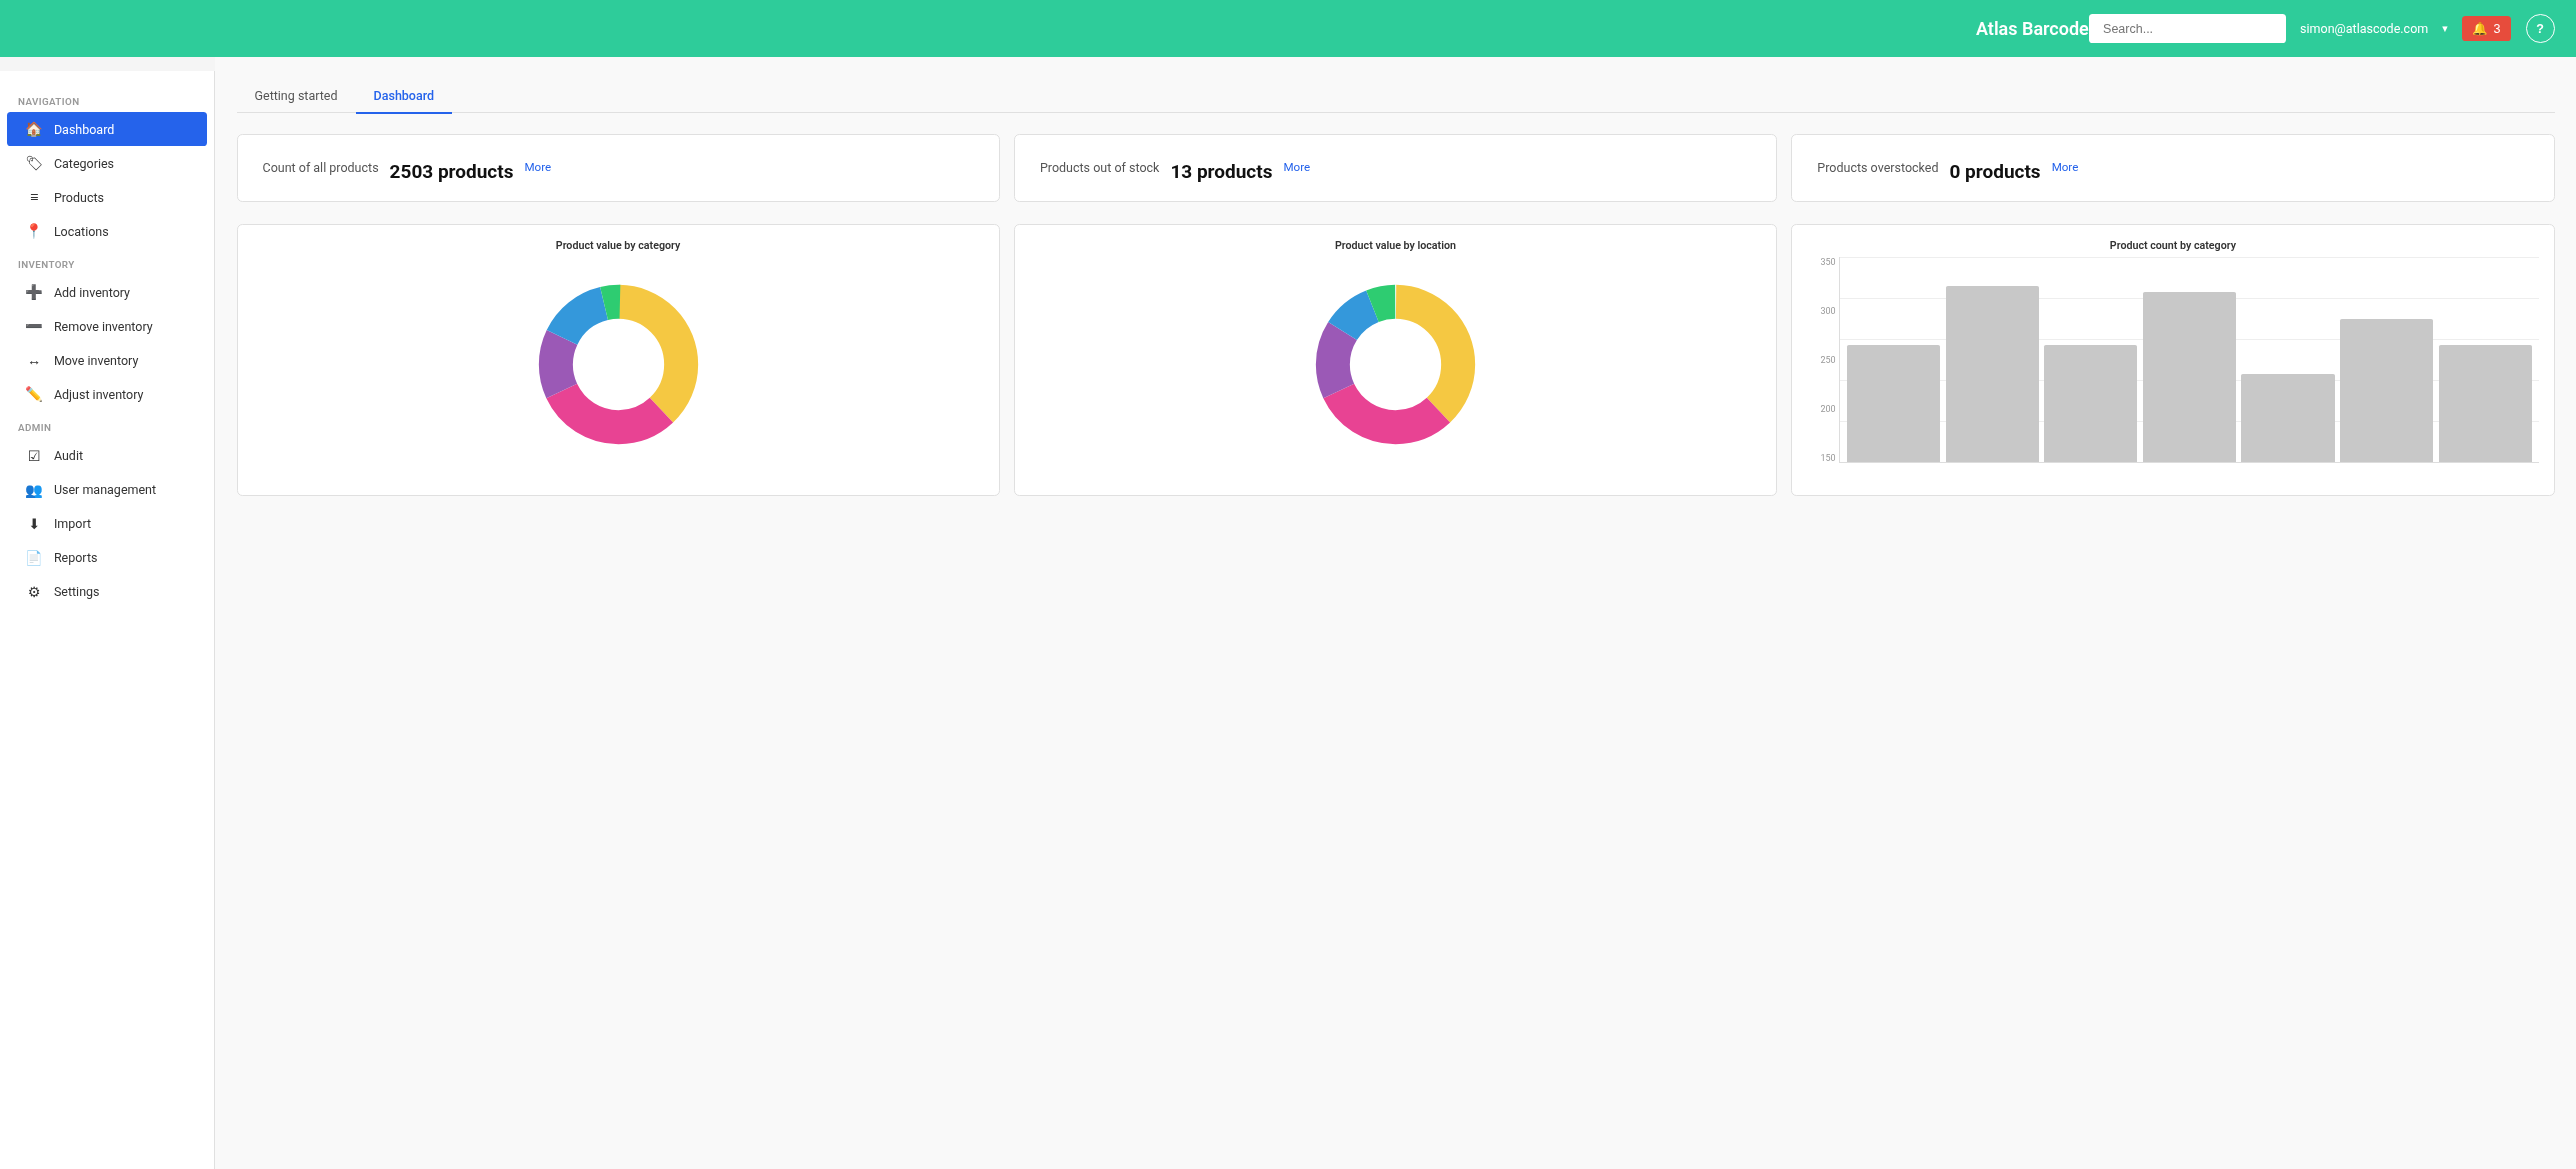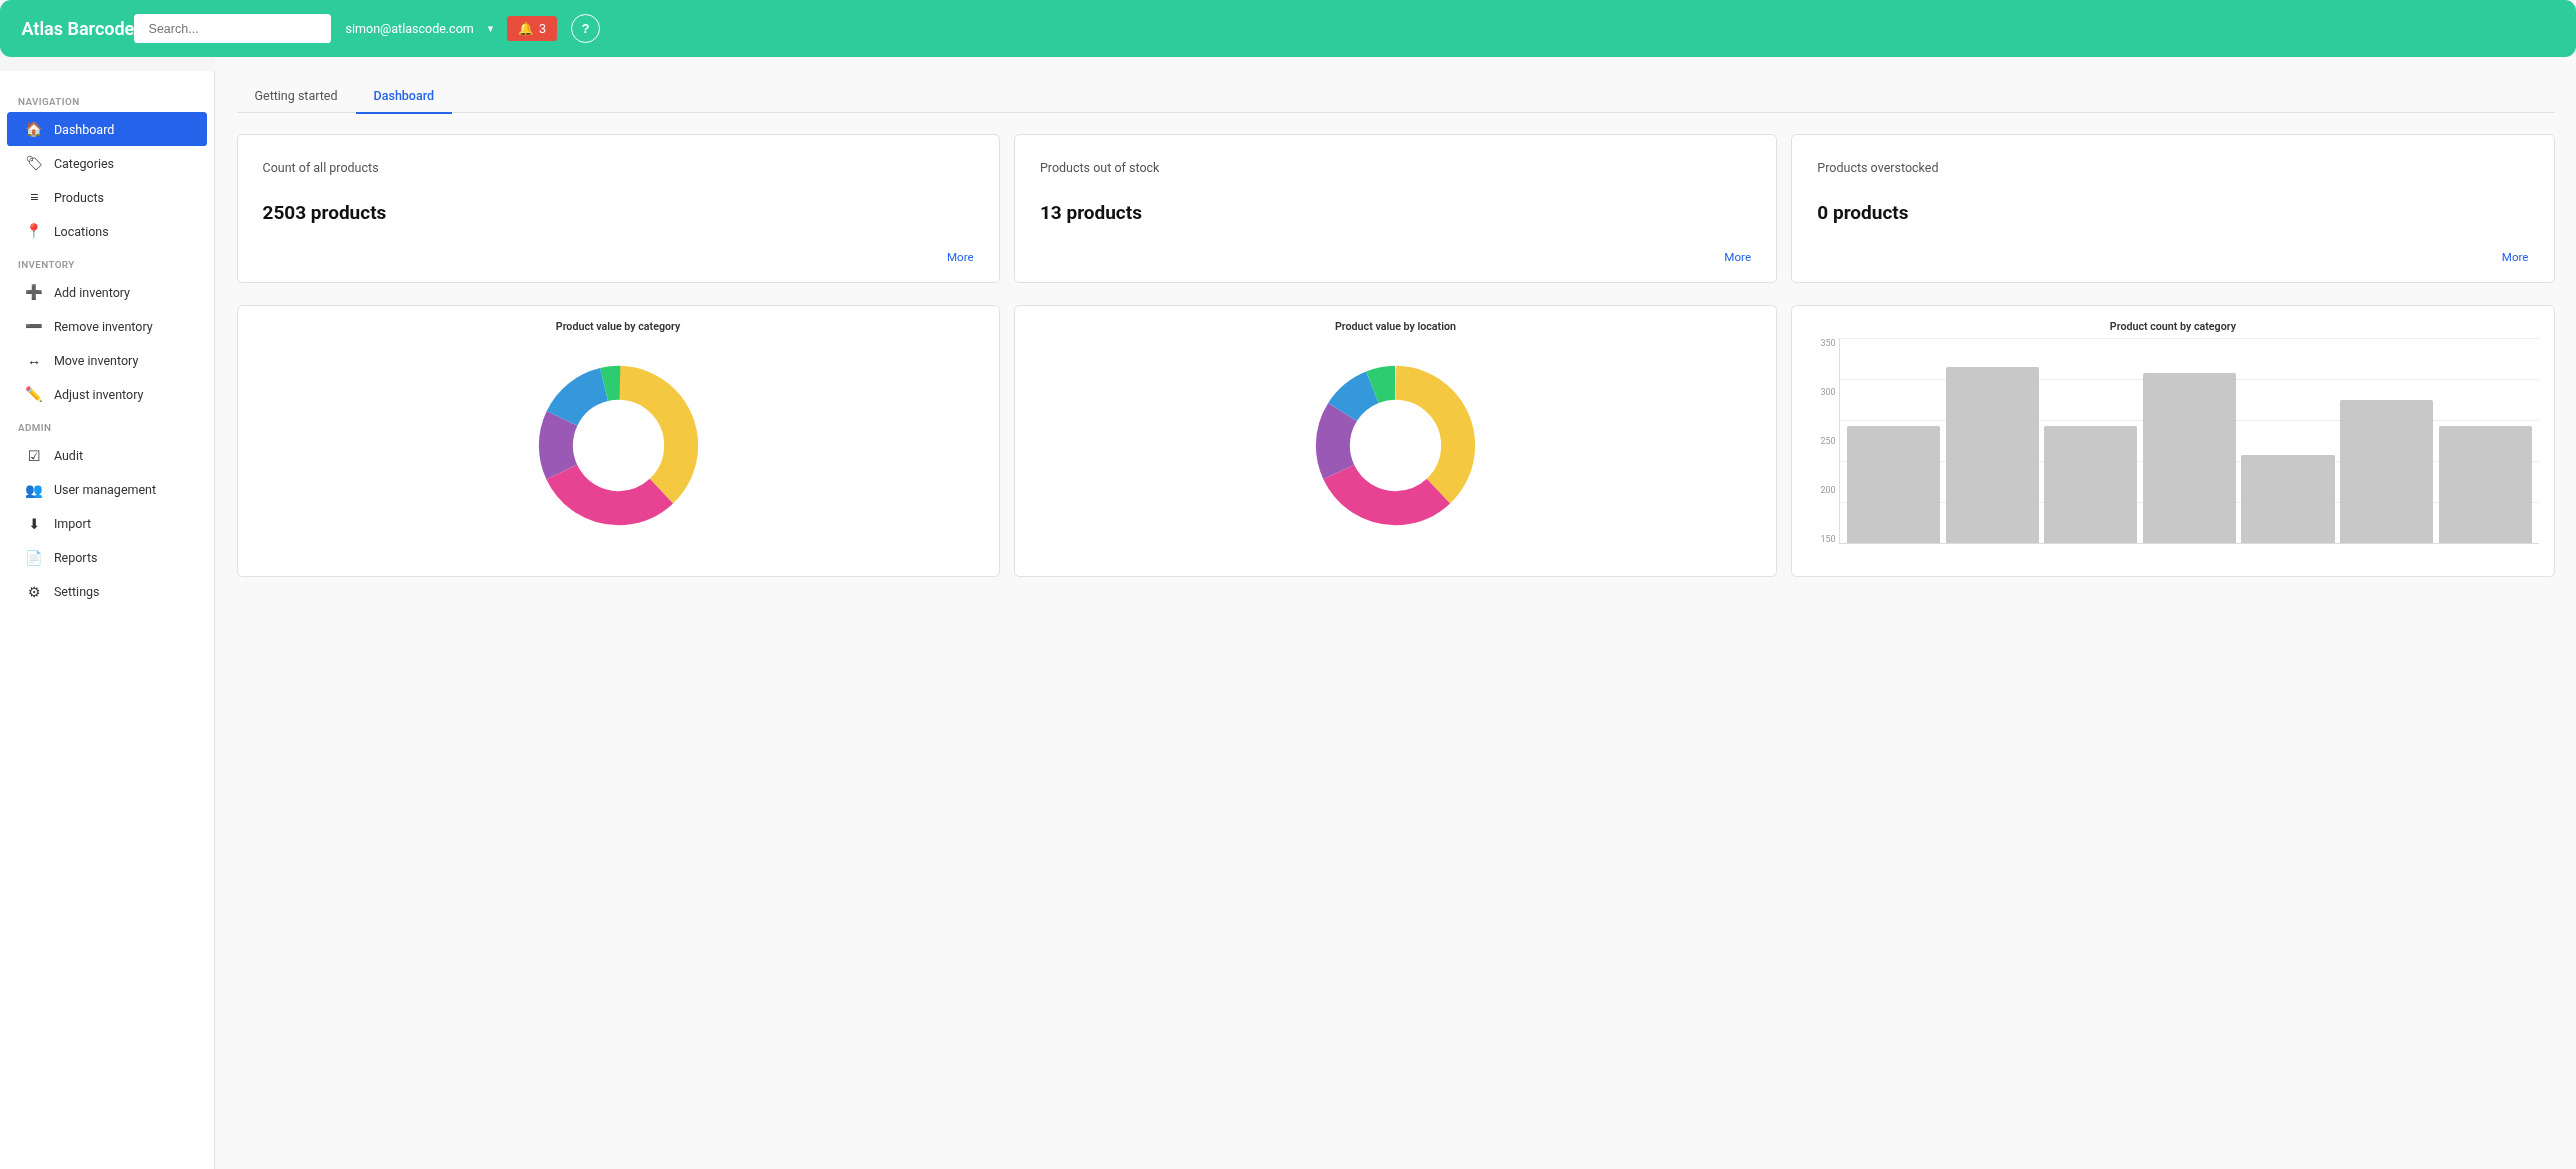--- a/index.html
+++ b/index.html
@@ -5,22 +5,22 @@
     * { box-sizing: border-box; margin: 0; padding: 0; }
     body { font-family: -apple-system, BlinkMacSystemFont, 'Segoe UI', Roboto, sans-serif; background: #f5f5f5; }
 
     
     .header {
       background: #2ecc9a;
       height: 57px;
       display: flex;
       align-items: center;
       padding: 0 21.5px;
-      justify-content: flex-start;
-      position: fixed; top: 0; left: 0; right: 0; z-index: 100; border-radius: 11px;
+      justify-content: flex-end;
+      position: fixed; top: 0; left: 0; right: 0; z-index: 100;
     }
     .header-logo {
       color: white;
       font-size: 18px;
       font-weight: 600;
     }
     .header-right {
       display: flex;
       align-items: center;
       gap: 14.3px;
@@ -152,22 +152,22 @@
       grid-template-columns: 1fr 1fr 1fr;
       gap: 14.3px;
       margin-bottom: 21.5px;
     }
     .stat-card {
       background: white;
       border: 0.9px solid #e0e0e0;
       border-radius: 5.4px;
       padding: 25px 25px 18px;
       display: flex;
-      flex-direction: column;
-      gap: 26px;
+      flex-direction: row;
+      gap: 11px;
     }
     .stat-label {
       font-size: 12.5px;
       color: #555;
     }
     .stat-value {
       font-size: 19px;
       font-weight: 700;
       color: #111;
     }

